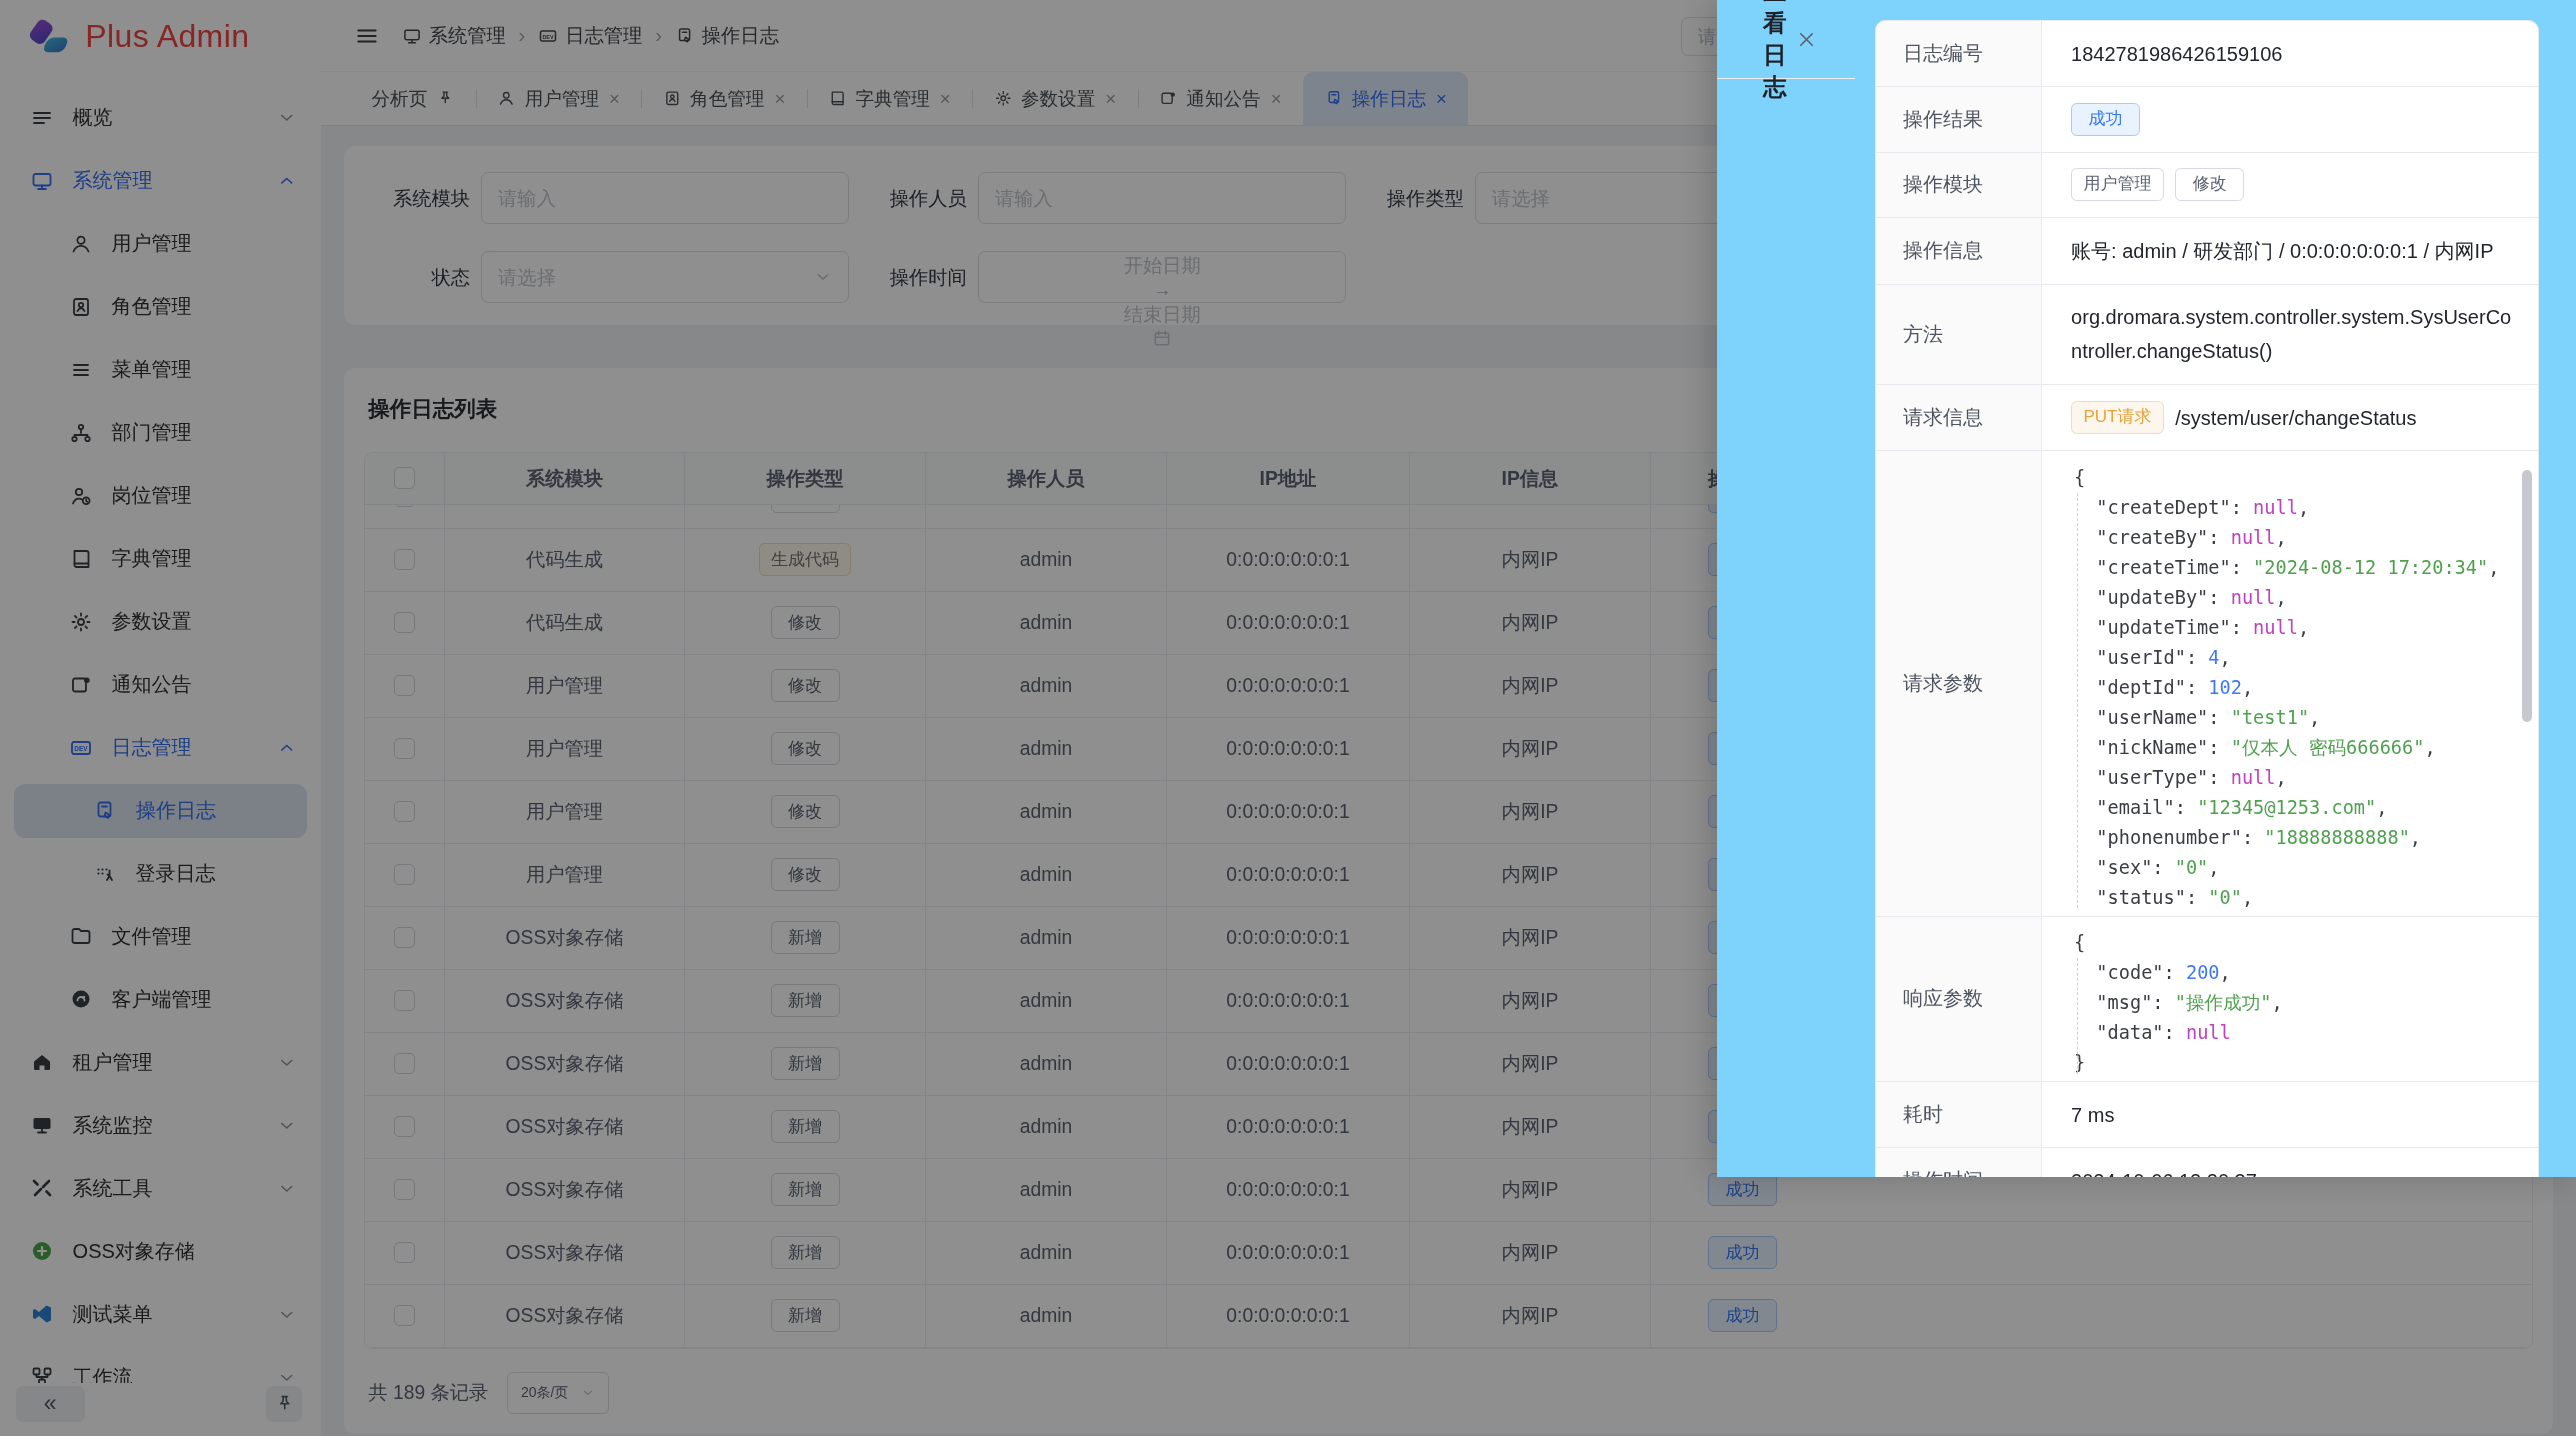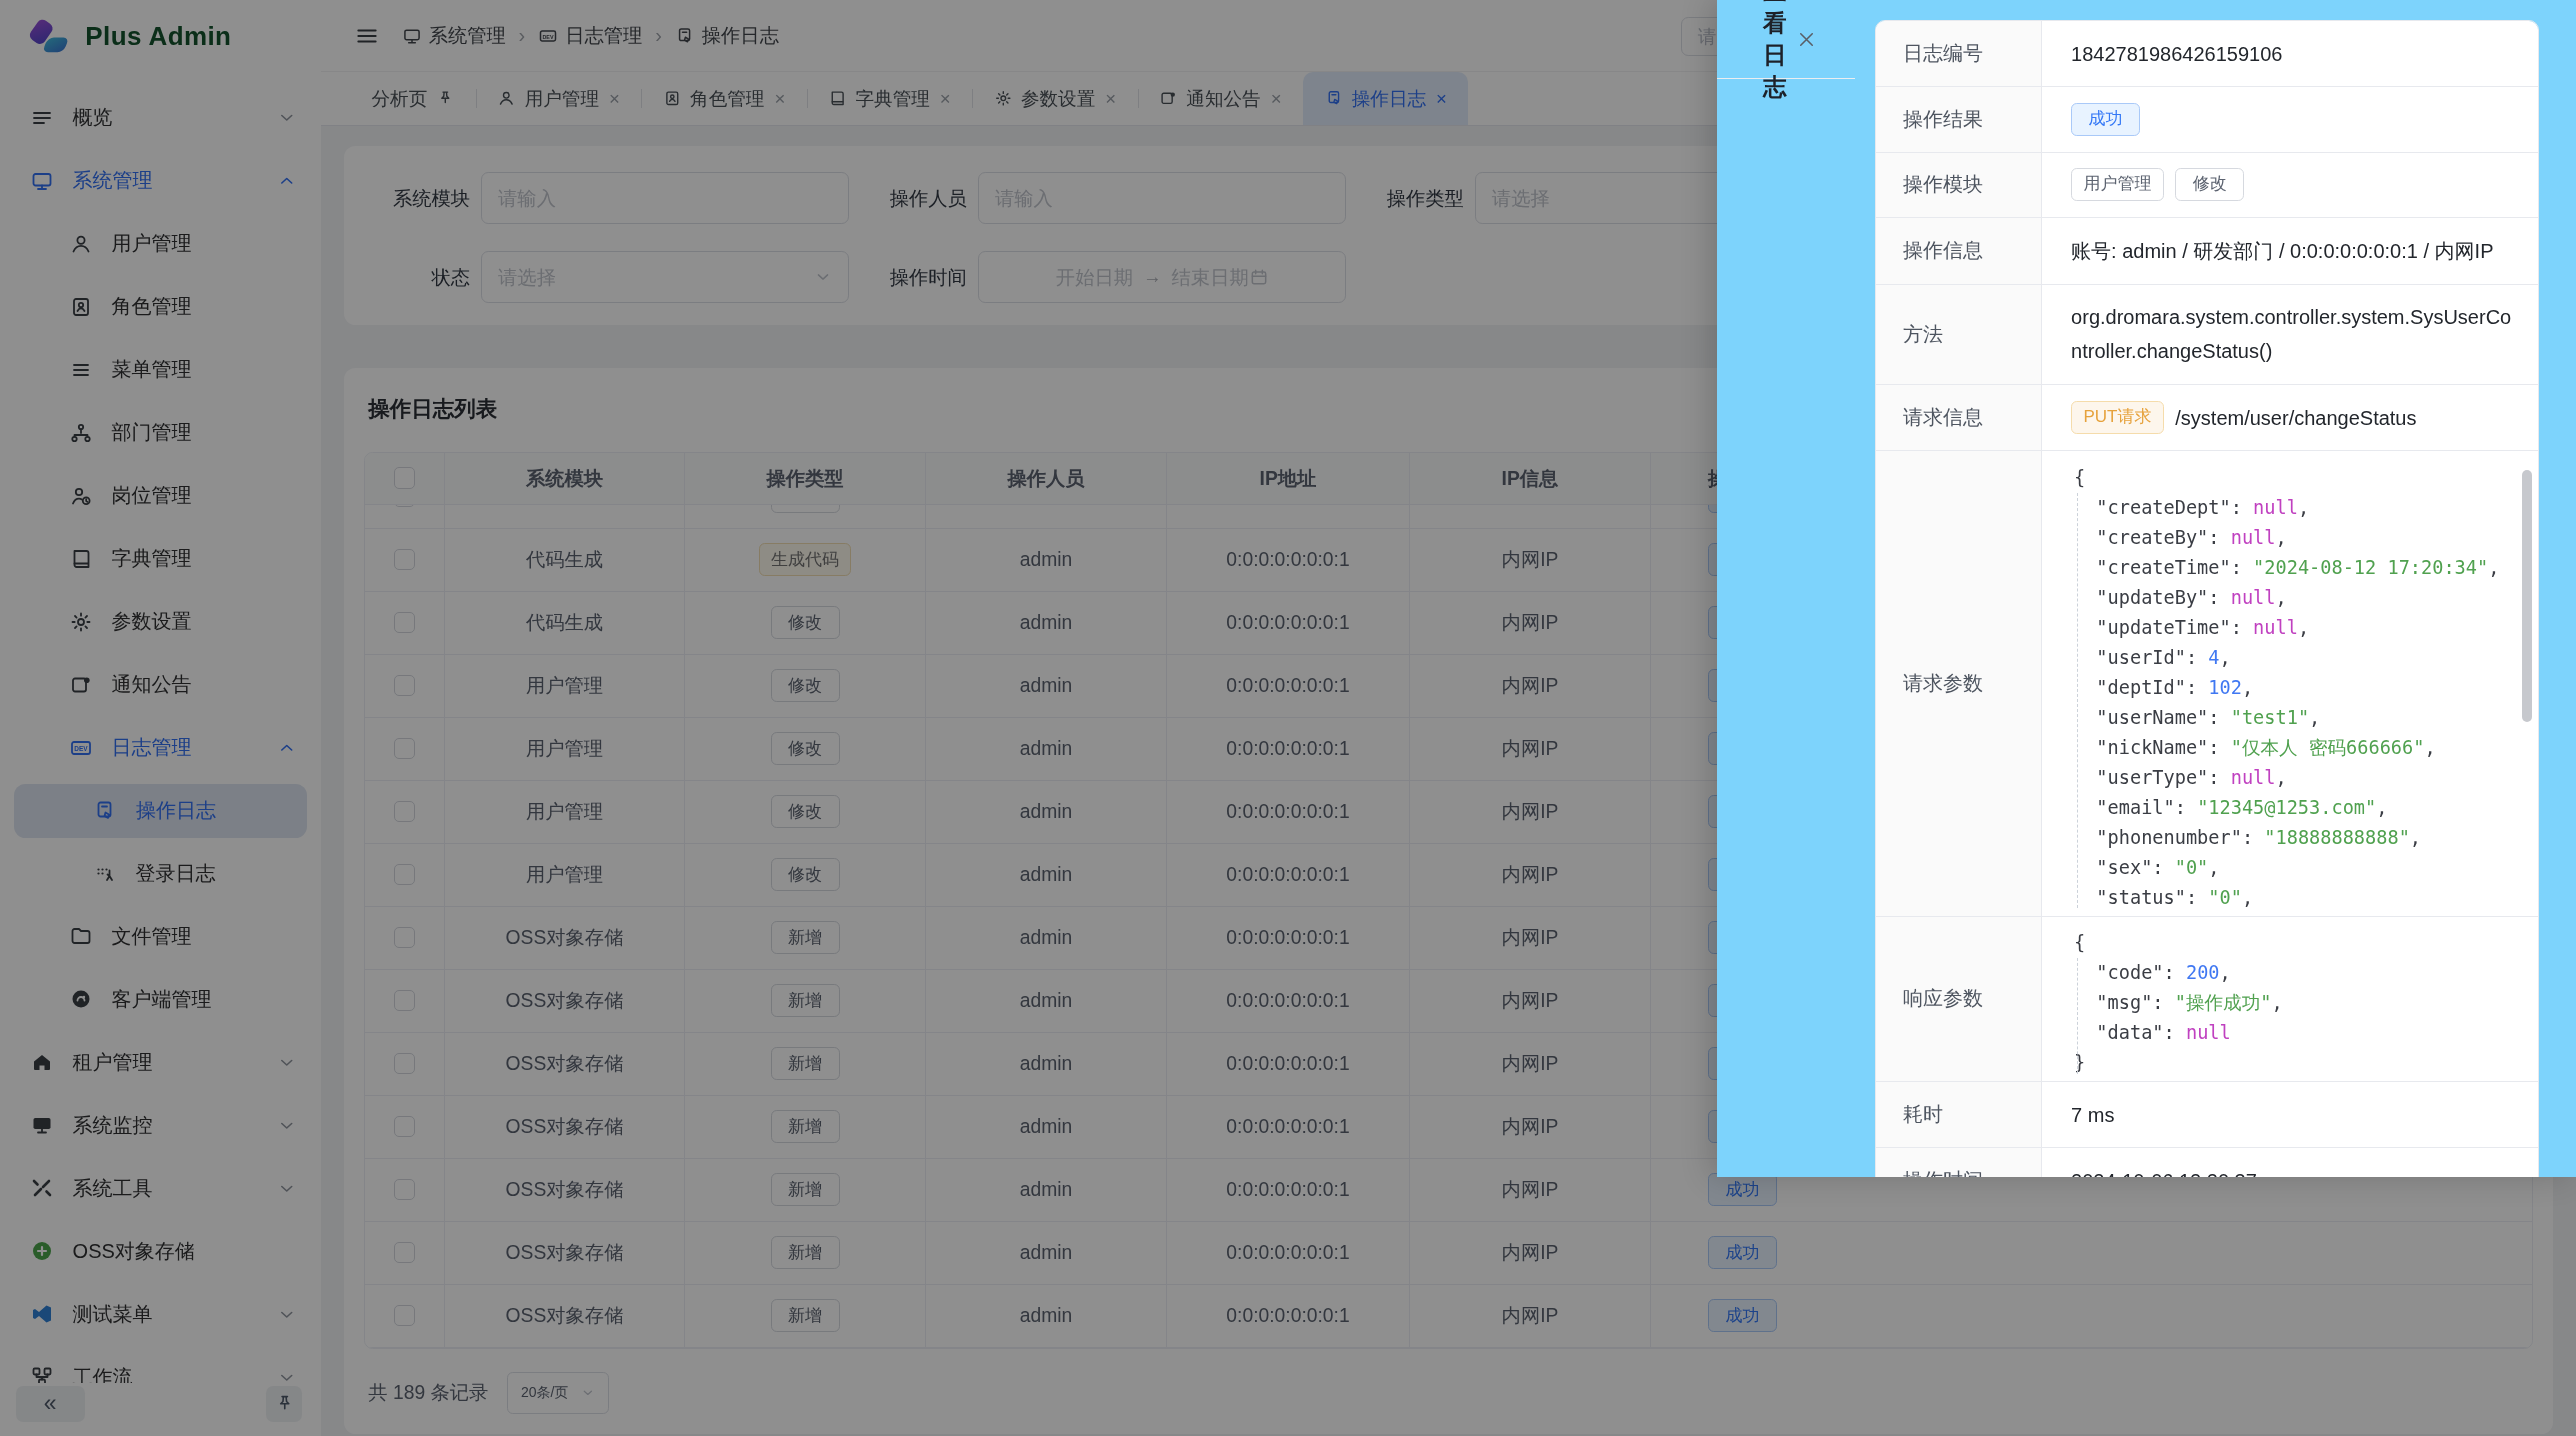--- a/index.html
+++ b/index.html
@@ -6,21 +6,21 @@
   html,body { width:2576px; height:1437px; }
   body {
     font-family: "Liberation Sans", sans-serif;
     background:#f0f2f5; color:#303133; overflow:hidden; position:relative;
   }
   .app { display:flex; width:2576px; height:1437px; }
 
   
   .sidebar { width:321px; flex:0 0 321px; background:#fff; display:flex; flex-direction:column; }
   .logo { height:72px; display:flex; align-items:center; padding-left:27px; gap:14.3px; flex:0 0 auto; }
-  .logo-title { font-size:26px; font-weight:bold; color:#14532d; letter-spacing:0.4px; }
+  .logo-title { font-size:32px; font-weight:normal; color:#ef4444; letter-spacing:0.4px; }
   .menu { flex:1; overflow:hidden; padding-top:14.3px; }
   .m-item { height:63px; display:flex; align-items:center; padding:0 24px 0 30px; font-size:20px; color:#303133; cursor:pointer; }
   .m-item .icon { width:24px; height:24px; margin-right:18.6px; color:#3a3f45; }
   .m-item.lvl2 { padding-left:69px; }
   .m-item.lvl3 { padding-left:93px; }
   .m-item .chev { margin-left:auto; width:21.5px; height:21.5px; color:#8f959e; margin-right:0; }
   .m-item.hl { color:#3370f2; }
   .m-item.hl .icon, .m-item.hl .chev { color:#3370f2; }
   .m-item.active { background:#dde4f0; border-radius:11.4px; margin:4.3px 14.3px; height:54px; padding-left:79px; color:#3370f2; font-weight:500; }
   .m-item.active .icon { color:#3370f2; }
@@ -51,21 +51,21 @@
 
   .content { flex:1; padding:20px 23px; overflow:hidden; }
 
   .filter-card { background:#fff; border-radius:11.4px; padding:26px 40px 21.5px 40px; display:flex; flex-direction:column; gap:27px; }
   .f-row { display:flex; gap:31.5px; }
   .f-field { display:flex; align-items:center; }
   .f-label { width:86px; text-align:right; margin-right:11.4px; color:#333a45; font-size:19.3px; flex:0 0 86px; }
   .f-input { width:368px; height:52px; border:0.7px solid #dcdfe6; border-radius:7.2px; background:#fff; display:flex; align-items:center; padding:0 15.7px; color:#c0c4cc; font-size:19.3px; }
   .f-input .ph { flex:1; }
   .f-input .icon { width:20px; height:20px; color:#c0c4cc; }
-  .f-range { justify-content:center; }
+  .f-range { justify-content:space-between;flex-direction:column; }
   .f-range .sep { color:#a8abb2; padding:0 10px; font-size:18.6px; }
   .f-range .ph { flex:0 0 auto; }
 
   .table-card { background:#fff; border-radius:11.4px; margin-top:43px; padding:26px 20px 20px 20px; }
   .table-title { font-size:21.5px; font-weight:600; color:#2b2f36; margin:0 0 29px 4.3px; }
   .grid-table { border:0.7px solid #ebeef5; border-radius:8.6px; overflow:hidden; }
   .trow { display:flex; align-items:center; height:63px; border-bottom:0.7px solid #ebeef5; background:#fff; }
   .trow.head { height:52px; background:#fafbfc; font-weight:bold; color:#4a5260; }
   .tbody { overflow:hidden; }
   .trow.partial { margin-top:-39px; }

